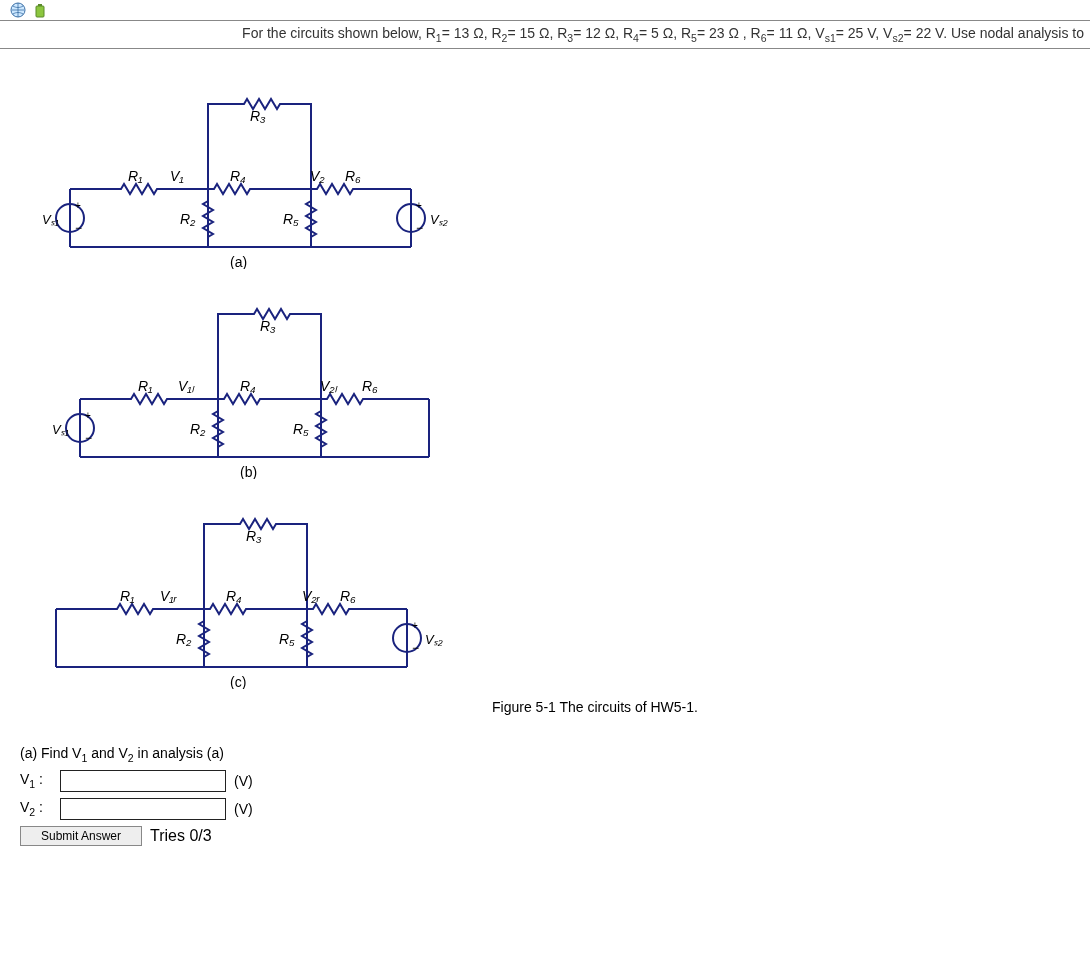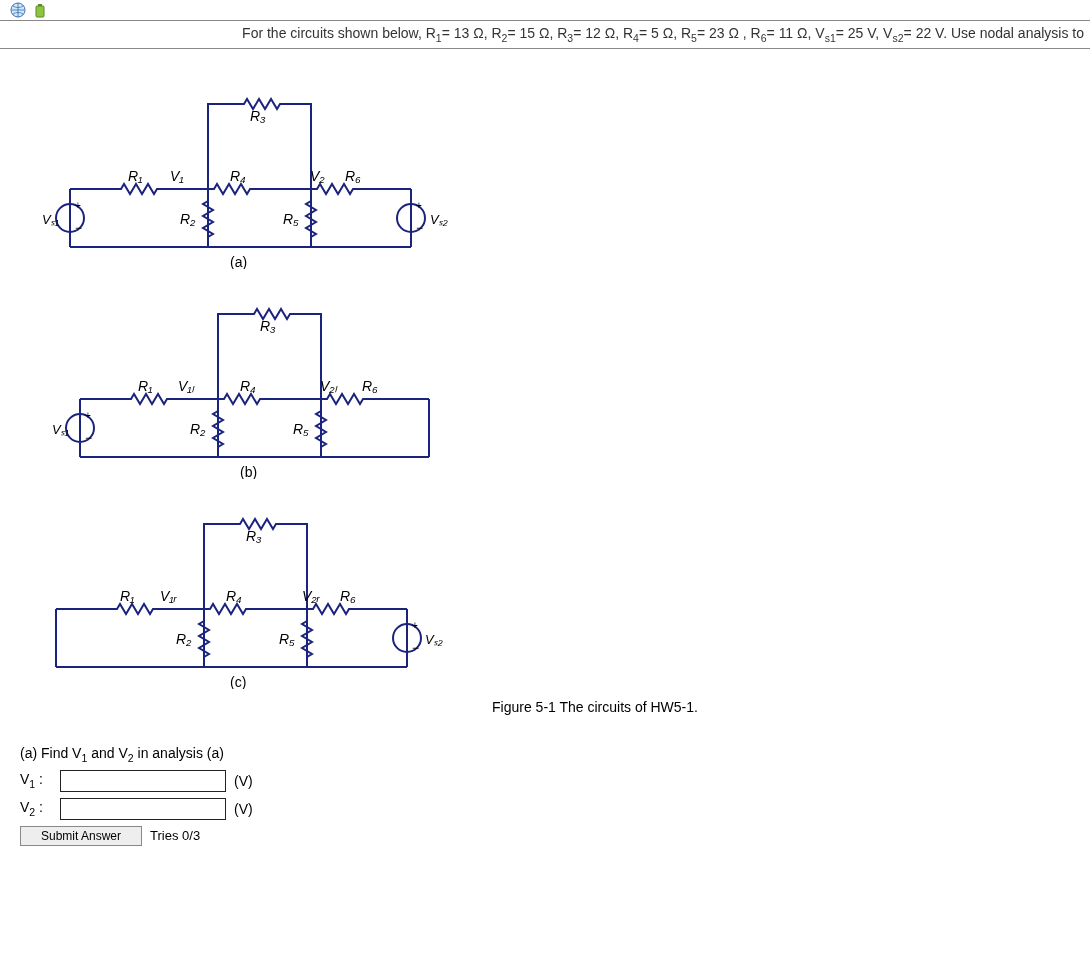--- a/index.html
+++ b/index.html
@@ -29,21 +29,21 @@
   .circuit-svg { display:block; margin-bottom: 10px; }
   .figure-label { text-align:center; font-size:14px; margin:4px 0 30px 0; }
   .answer-row { margin-top:6px; display:flex; align-items:center; gap:8px; }
   .answer-row label { min-width:32px; }
   .input { width: 160px; height:18px; border:1px solid #222; padding:1px 2px; font-size:13px; }
   .btnrow { margin-top:6px; display:flex; align-items:center; gap:8px; }
   .submit-btn {
     font-size:12px; border:1px solid #888; background:#eee;
     padding:2px 20px; cursor:pointer;
   }
-  .tries { font-size:13px; }
+  .tries { font-size:16px; }
 </style>
 </head>
 <body>
 
 <div class="bookmark-icons">
   <span class="icon-box">
     <svg width="16" height="16">
         <circle cx="8" cy="8" r="7" fill="#cde8ff" stroke="#3a6ea5"></circle>
         <path d="M2 8h12M8 1v14M3 4c3 2 7 2 10 0M3 12c3-2 7-2 10 0" stroke="#3a6ea5" fill="none" stroke-width="0.8"></path>
       </svg>

